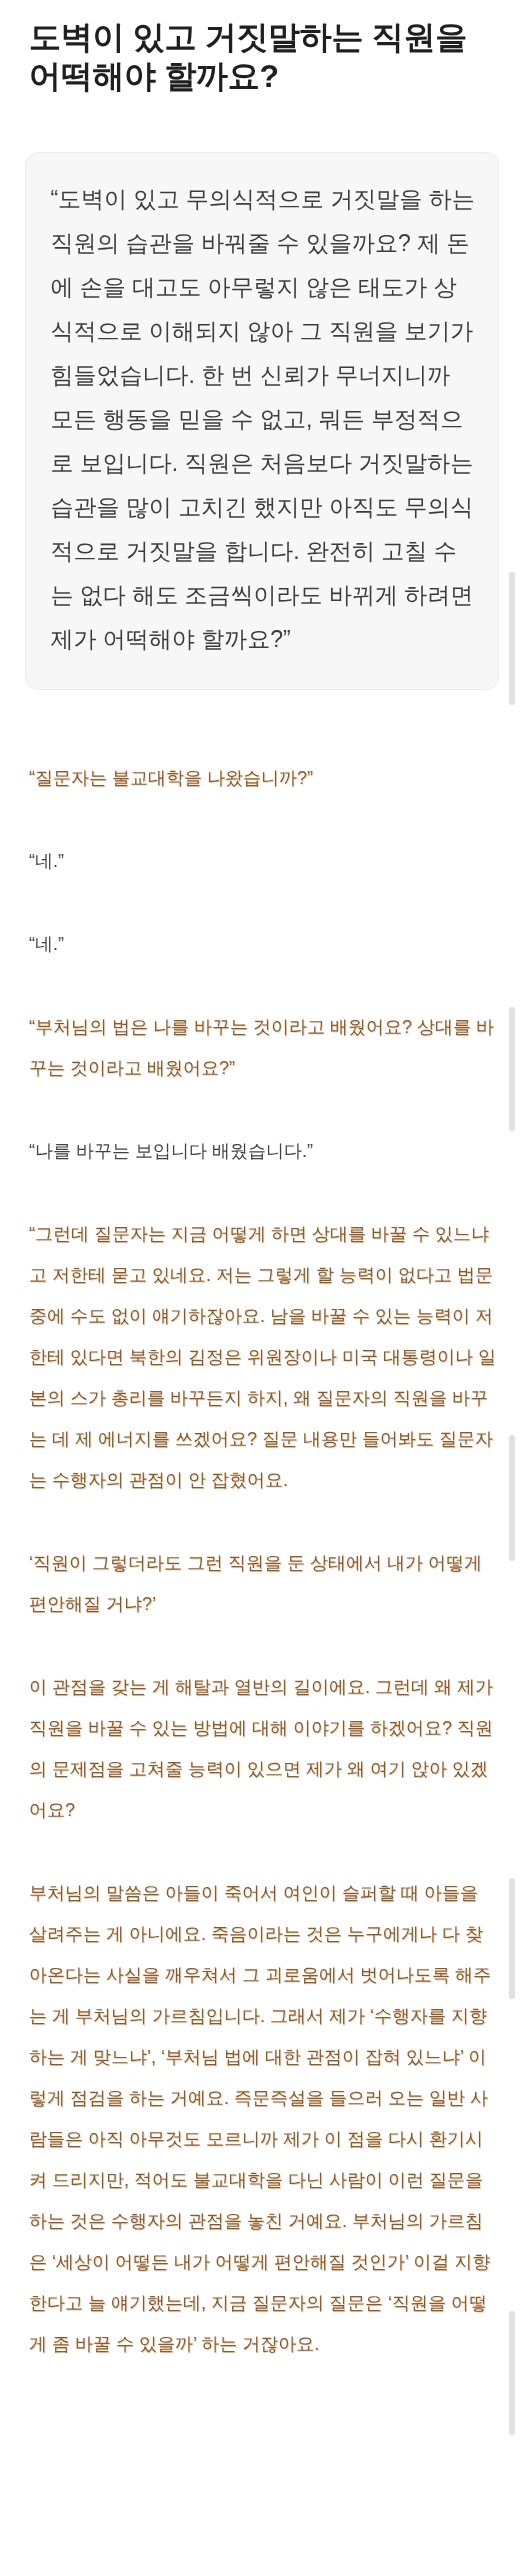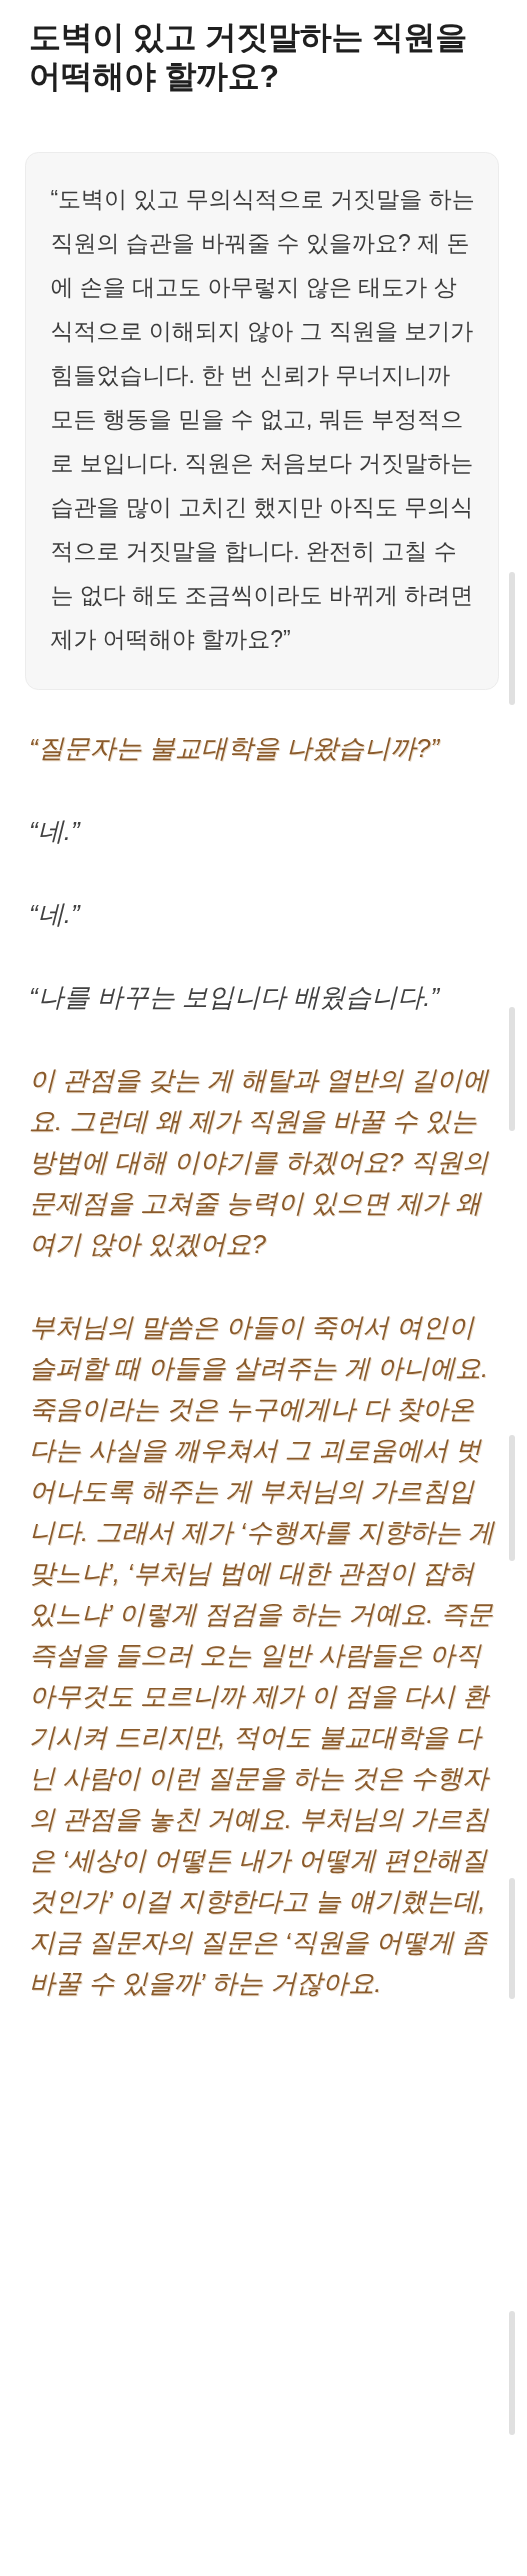--- a/index.html
+++ b/index.html
@@ -30,37 +30,36 @@
     line-height:39px;
     letter-spacing:-0.3px;
     color:var(--title);
     margin:0 0 56px 0;
     word-break:keep-all;
   }
   .question-box{
     background:var(--quote-bg);
     border:1px solid var(--quote-border);
     border-radius:13.4px;
-    margin:0 -1px 38px -3.6px;
+    margin:0 -1px 68px -3.6px;
     padding:24px 20.6px 28px 24px;
     box-sizing:border-box;
   }
   .question-box p{
     margin:0;
     font-size:23px;
     line-height:44px;
     color:#3c3c3c;
     word-break:break-all;
   }
   .para{
-    font-size:26px;
+    font-size:18px;
     line-height:41px;
     margin:0 0 42px 0;
     word-break:break-all;
-    font-style:italic;
   }
   .para:last-child{margin-bottom:0;}
   .para.monk{
     color:var(--monk);
     text-shadow:1px 1px 0.5px rgba(201,164,118,0.40);
   }
   .para.questioner{
     color:var(--questioner);
   }
   .thumb{
@@ -78,21 +77,24 @@
   <h1 class="page-title">도벽이 있고 거짓말하는 직원을 어떡해야 할까요?</h1>
 
   <section class="question-box">
     <p>“도벽이 있고 무의식적으로 거짓말을 하는 직원의 습관을 바꿔줄 수 있을까요? 제 돈에 손을 대고도 아무렇지 않은 태도가 상식적으로 이해되지 않아 그 직원을 보기가 힘들었습니다. 한 번 신뢰가 무너지니까 모든 행동을 믿을 수 없고, 뭐든 부정적으로 보입니다. 직원은 처음보다 거짓말하는 습관을 많이 고치긴 했지만 아직도 무의식적으로 거짓말을 합니다. 완전히 고칠 수는 없다 해도 조금씩이라도 바뀌게 하려면 제가 어떡해야 할까요?”</p>
   </section>
 
   <div>
       <p class="para monk">“질문자는 불교대학을 나왔습니까?”</p>
       <p class="para questioner">“네.”</p>
       <p class="para questioner">“네.”</p>
+      <p class="para monk">“부처님의 법은 나를 바꾸는 것이라고 배웠어요? 상대를 바꾸는 것이라고 배웠어요?”</p>
       <p class="para questioner">“나를 바꾸는 보입니다 배웠습니다.”</p>
+      <p class="para monk">“그런데 질문자는 지금 어떻게 하면 상대를 바꿀 수 있느냐고 저한테 묻고 있네요. 저는 그렇게 할 능력이 없다고 법문 중에 수도 없이 얘기하잖아요. 남을 바꿀 수 있는 능력이 저한테 있다면 북한의 김정은 위원장이나 미국 대통령이나 일본의 스가 총리를 바꾸든지 하지, 왜 질문자의 직원을 바꾸는 데 제 에너지를 쓰겠어요? 질문 내용만 들어봐도 질문자는 수행자의 관점이 안 잡혔어요.</p>
+      <p class="para monk">‘직원이 그렇더라도 그런 직원을 둔 상태에서 내가 어떻게 편안해질 거냐?’</p>
       <p class="para monk">이 관점을 갖는 게 해탈과 열반의 길이에요. 그런데 왜 제가 직원을 바꿀 수 있는 방법에 대해 이야기를 하겠어요? 직원의 문제점을 고쳐줄 능력이 있으면 제가 왜 여기 앉아 있겠어요?</p>
       <p class="para monk">부처님의 말씀은 아들이 죽어서 여인이 슬퍼할 때 아들을 살려주는 게 아니에요. 죽음이라는 것은 누구에게나 다 찾아온다는 사실을 깨우쳐서 그 괴로움에서 벗어나도록 해주는 게 부처님의 가르침입니다. 그래서 제가 ‘수행자를 지향하는 게 맞느냐’, ‘부처님 법에 대한 관점이 잡혀 있느냐’ 이렇게 점검을 하는 거예요. 즉문즉설을 들으러 오는 일반 사람들은 아직 아무것도 모르니까 제가 이 점을 다시 환기시켜 드리지만, 적어도 불교대학을 다닌 사람이 이런 질문을 하는 것은 수행자의 관점을 놓친 거예요. 부처님의 가르침은 ‘세상이 어떻든 내가 어떻게 편안해질 것인가’ 이걸 지향한다고 늘 얘기했는데, 지금 질문자의 질문은 ‘직원을 어떻게 좀 바꿀 수 있을까’ 하는 거잖아요.</p>
     </div>
 </main>
 
 <div class="thumb" style="top: 572px; height: 133px;"></div>
 <div class="thumb" style="top: 1007px; height: 124px;"></div>
 <div class="thumb" style="top: 1435px; height: 126px;"></div>
 <div class="thumb" style="top: 1878px; height: 121px;"></div>
 <div class="thumb" style="top: 2311px; height: 124px;"></div>

